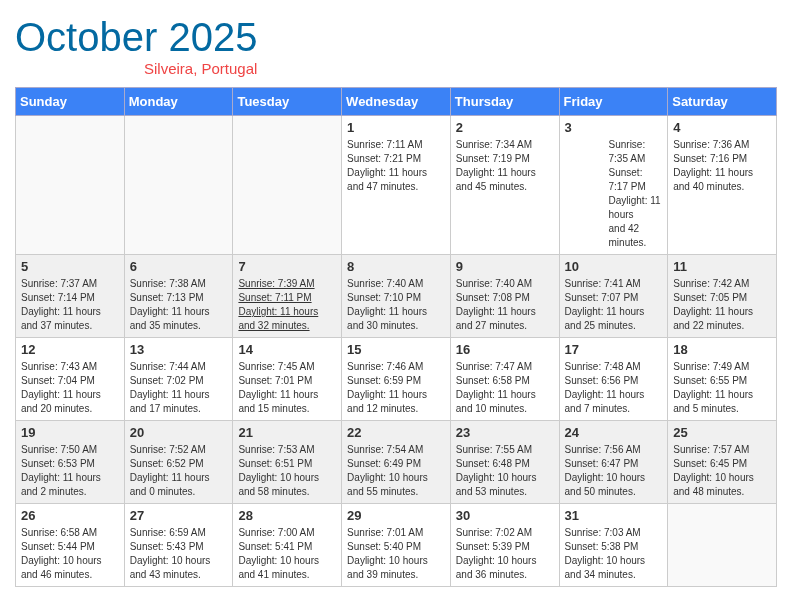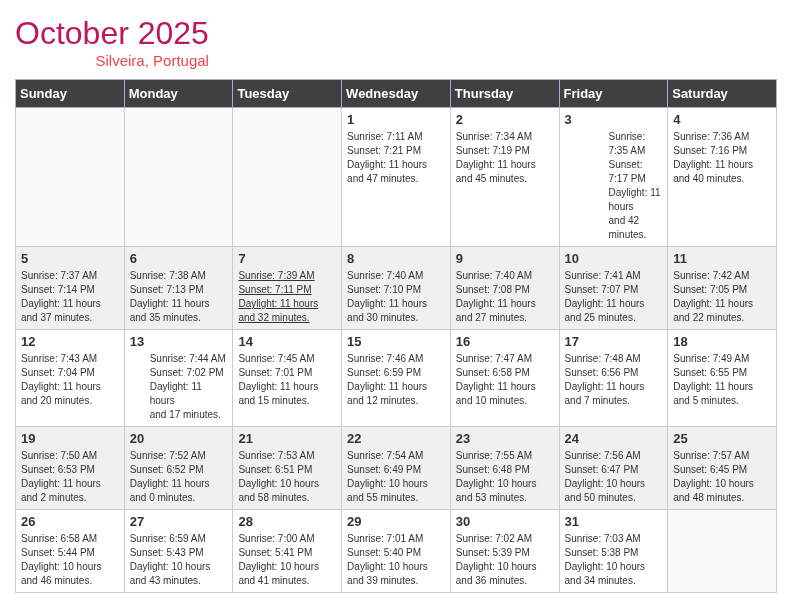--- a/index.html
+++ b/index.html
@@ -31,35 +31,35 @@
       color: #1a6bb5;
     }
     .logo-icon {
       width: 30px;
       height: 30px;
     }
     .title-block {
       text-align: right;
     }
     .month-year {
-      font-size: 32px;
+      font-size: 40px;
       font-weight: normal;
-      color: #be185d;
+      color: #0369a1;
     }
     .location {
       font-size: 15px;
       color: #ef4444;
     }
     .calendar {
       width: 100%;
       border-collapse: collapse;
       border: 1px solid #ccc;
     }
     .calendar th {
-      background-color: #404040;
+      background-color: #3b82f6;
       color: #fff;
       padding: 6px 4px;
       font-size: 13px;
       font-weight: bold;
       text-align: left;
       border: 1px solid #aac;
     }
     .calendar td {
       vertical-align: top;
       padding: 4px 5px;
@@ -198,21 +198,21 @@
       <tr>
         <td>
           <span class="day-number">12</span>
           <div class="day-info" style="white-space: pre-line;">Sunrise: 7:43 AM
 Sunset: 7:04 PM
 Daylight: 11 hours
 and 20 minutes.</div>
         </td>
         <td>
           <span class="day-number">13</span>
-          <div class="day-info" style="white-space: pre-line; margin-left: 20px;">Sunrise: 7:44 AM
+          <div class="day-info" style="white-space: pre-line;">Sunrise: 7:44 AM
 Sunset: 7:02 PM
 Daylight: 11 hours
 and 17 minutes.</div>
         </td>
         <td>
           <span class="day-number">14</span>
           <div class="day-info" style="white-space: pre-line;">Sunrise: 7:45 AM
 Sunset: 7:01 PM
 Daylight: 11 hours
 and 15 minutes.</div>

